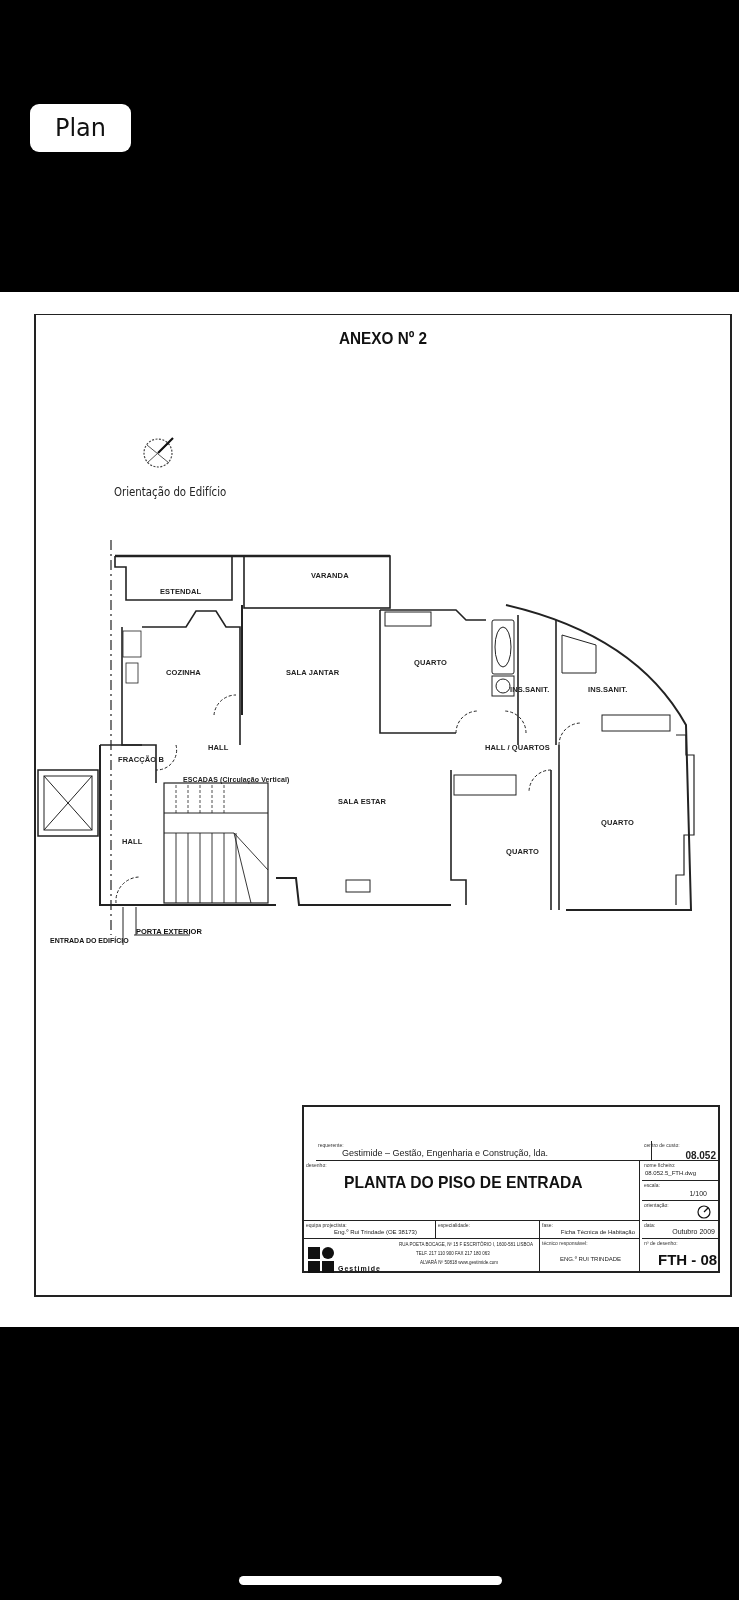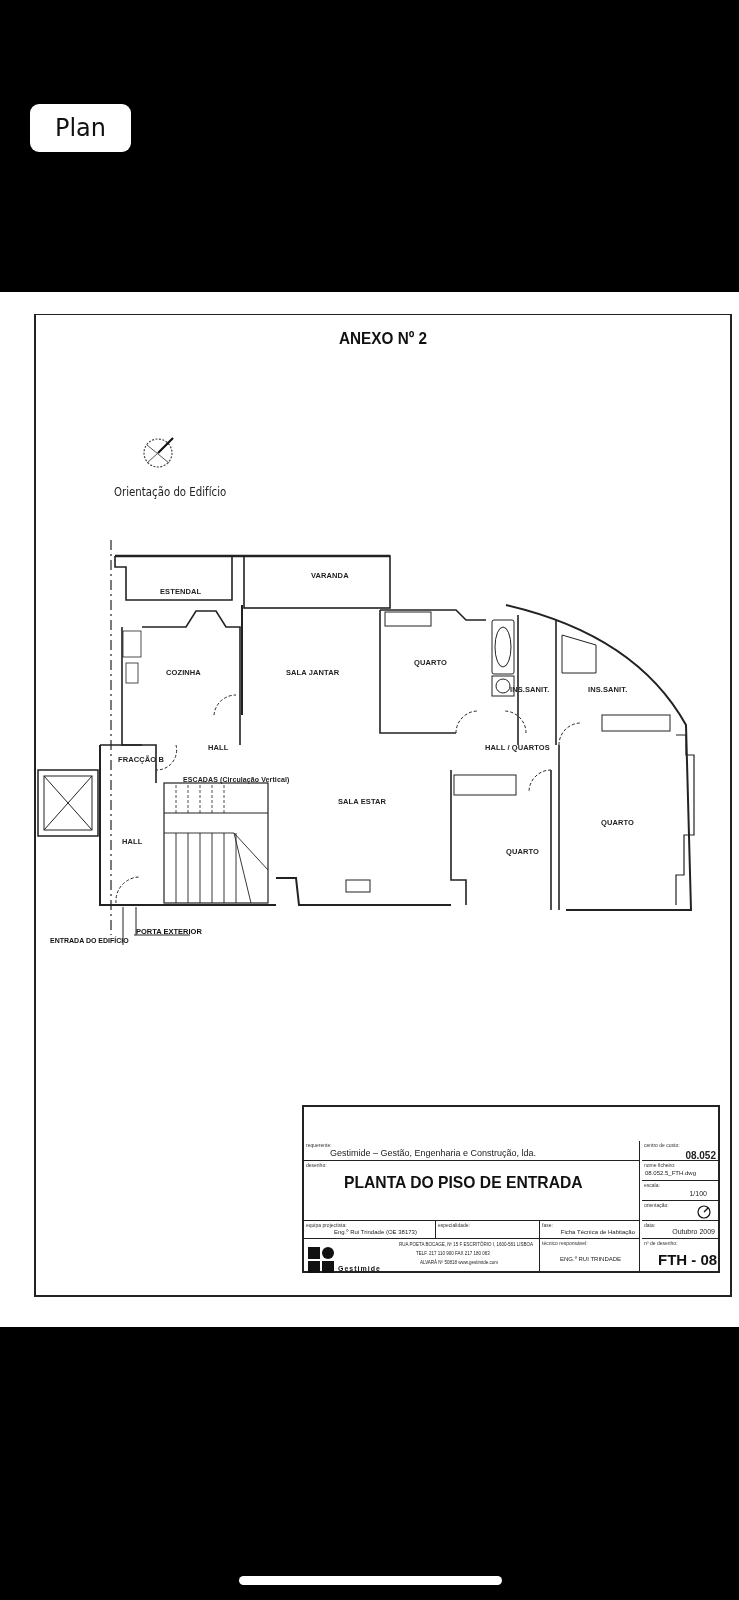--- a/index.html
+++ b/index.html
@@ -184,21 +184,21 @@
     <span class="room-label" style="left:470px;top:532px;">QUARTO</span>
     <span class="room-label" style="left:565px;top:503px;">QUARTO</span>
     <span class="room-label" style="left:86px;top:522px;">HALL</span>
 
     <span class="annot-label" style="left:100px;top:612px;">PORTA EXTERIOR</span>
     <span class="annot-label" style="left:14px;top:622px;font-size:7px;">ENTRADA DO EDIFÍCIO</span>
 
 
     <div class="tb">
 
-      <div class="tb-cell" style="left:0;top:34px;width:336px;height:20px;">
+      <div class="tb-cell" style="left:12px;top:34px;width:336px;height:20px;">
         <span class="tb-cap">requerente:</span>
         <span class="tb-val" style="left:26px;top:7px;font-size:9px;">Gestimide – Gestão, Engenharia e Construção, lda.</span>
       </div>
       <div class="tb-cell" style="left:0;top:54px;width:336px;height:60px;">
         <span class="tb-cap">desenho:</span>
         <span class="tb-main-title">PLANTA DO PISO DE ENTRADA</span>
       </div>
 
       <div class="tb-cell" style="left:338px;top:34px;width:78px;height:20px;">
         <span class="tb-cap">centro de custo:</span>

